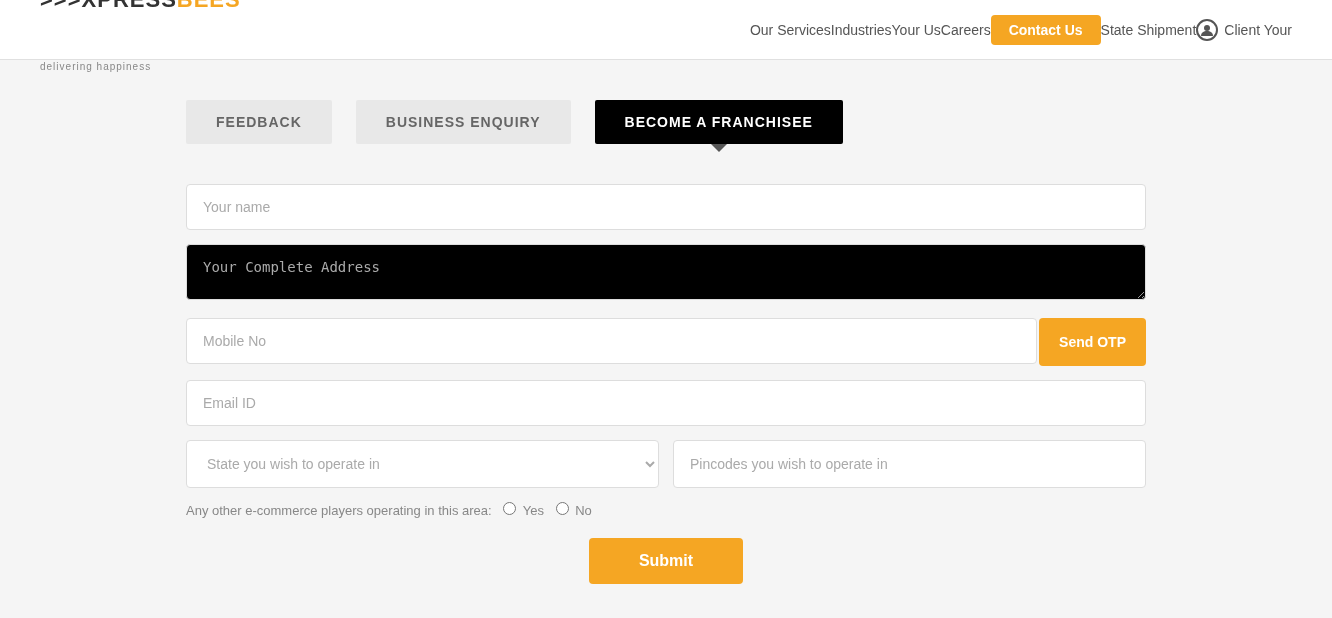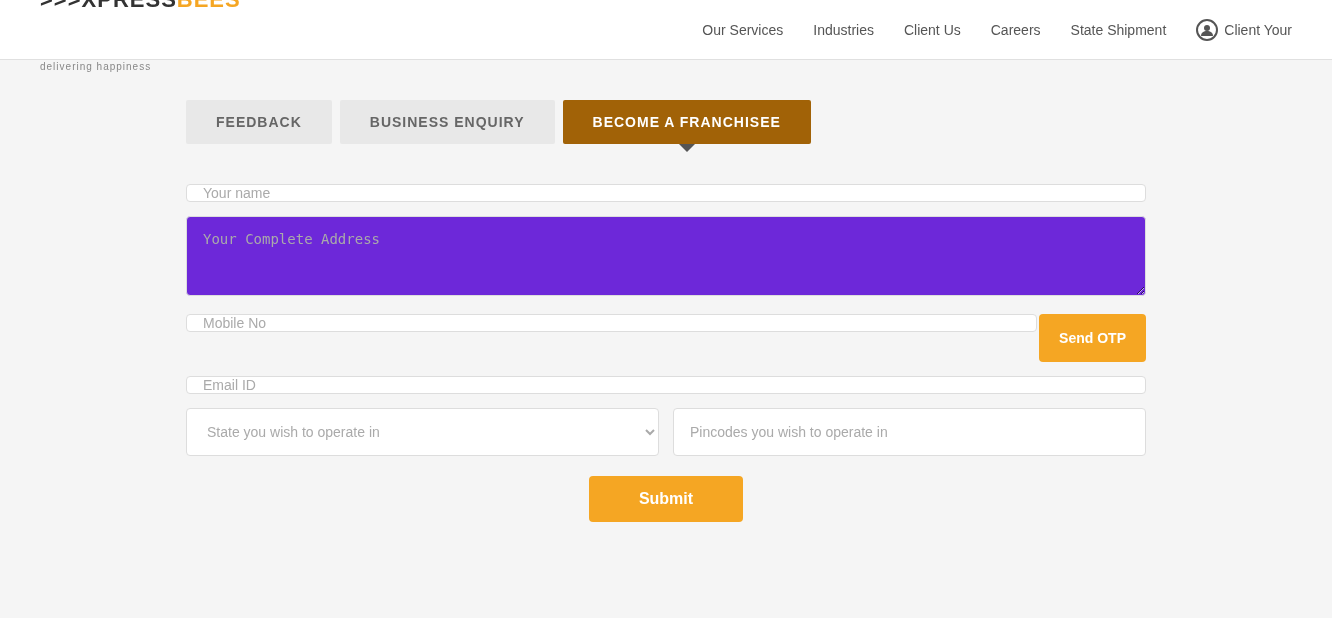--- a/index.html
+++ b/index.html
@@ -40,21 +40,20 @@
     }
     .logo-sub {
       font-size: 10px;
       color: #888;
       letter-spacing: 1px;
       margin-top: 24px;
     }
     .nav {
       display: flex;
       align-items: center;
-      gap: 30px;
     }
     .nav-link {
       font-size: 14px;
       color: #555;
       text-decoration: none;
       cursor: pointer;
     }
     .nav-btn-contact {
       background: #f5a623;
       color: #fff;
@@ -86,39 +85,39 @@
     
     .main {
       max-width: 1000px;
       margin: 0 auto;
       padding: 40px 20px;
     }
 
     
     .tabs {
       display: flex;
-      gap: 0;
+      gap: 16px;
       margin-bottom: 40px;
       align-items: flex-start;
     }
     .tab {
       padding: 14px 30px;
       font-size: 14px;
       font-weight: 700;
       letter-spacing: 1px;
       text-transform: uppercase;
       cursor: pointer;
       border: none;
       background: #e8e8e8;
       color: #666;
       margin-right: 8px;
       border-radius: 2px;
     }
     .tab.active {
-      background: #a16207;
+      background: #000000;
       color: #fff;
       position: relative;
     }
     .tab.active::after {
       content: '';
       position: absolute;
       bottom: -8px;
       left: 50%;
       transform: translateX(-50%);
       width: 0;
@@ -130,41 +129,41 @@
 
     
     .form-container {
       background: transparent;
     }
     .form-group {
       margin-bottom: 14px;
     }
     .form-input {
       width: 100%;
-      padding: 0 16px;
+      padding: 14px 16px;
       border: 1px solid #ddd;
       border-radius: 4px;
       font-size: 14px;
       color: #aaa;
       background: #fff;
       outline: none;
     }
     .form-input::placeholder {
       color: #aaa;
     }
     .form-textarea {
       width: 100%;
       padding: 14px 16px;
       border: 1px solid #ddd;
       border-radius: 4px;
       font-size: 14px;
       color: #aaa;
-      background: #6d28d9;
+      background: #000000;
       outline: none;
-      height: 80px;
+      height: 56px;
       resize: vertical;
     }
     .form-textarea::placeholder {
       color: #aaa;
     }
     .mobile-row {
       display: flex;
       gap: 2px;
       align-items: stretch;
     }
@@ -235,22 +234,23 @@
 <header class="header">
   <div class="logo-area">
     <div class="logo-text">
       <span class="chevrons">&gt;&gt;&gt;</span><span class="xpress">XPRESS</span><span class="bees">BEES</span>
     </div>
     <div class="logo-sub">delivering happiness</div>
   </div>
   <nav class="nav">
     <a class="nav-link">Our Services</a>
     <a class="nav-link">Industries</a>
-    <a class="nav-link">Client Us</a>
+    <a class="nav-link">Your Us</a>
     <a class="nav-link">Careers</a>
+    <button class="nav-btn-contact">Contact Us</button>
     <a class="nav-link">State Shipment</a>
     <div class="nav-client-login">
       <div class="client-icon">
         <svg width="14" height="14" viewBox="0 0 14 14">
           <circle cx="7" cy="5" r="3" fill="#555"></circle>
           <path d="M1 13c0-3.3 2.7-5 6-5s6 1.7 6 5" fill="#555"></path>
         </svg>
       </div>
       <span>Client Your</span>
     </div>
@@ -280,17 +280,24 @@
     </div>
     <div class="form-group">
       <input class="form-input" type="email" placeholder="Email ID" style="">
     </div>
     <div class="form-group state-pincode-row">
       <select class="state-select">
         <option value="">State you wish to operate in</option>
       </select>
       <input class="form-input pincode-input" type="text" placeholder="Pincodes you wish to operate in" style="">
     </div>
+    <div class="radio-group">
+      <span class="label-text">Any other e-commerce players operating in this area:</span>
+      <input type="radio" name="ecommerce" value="yes" style="">
+      <span>Yes</span>
+      <input type="radio" name="ecommerce" value="no" style="">
+      <span>No</span>
+    </div>
     <div class="submit-row">
       <button class="submit-btn">Submit</button>
     </div>
   </div>
 </div>
 
 </body></html>

